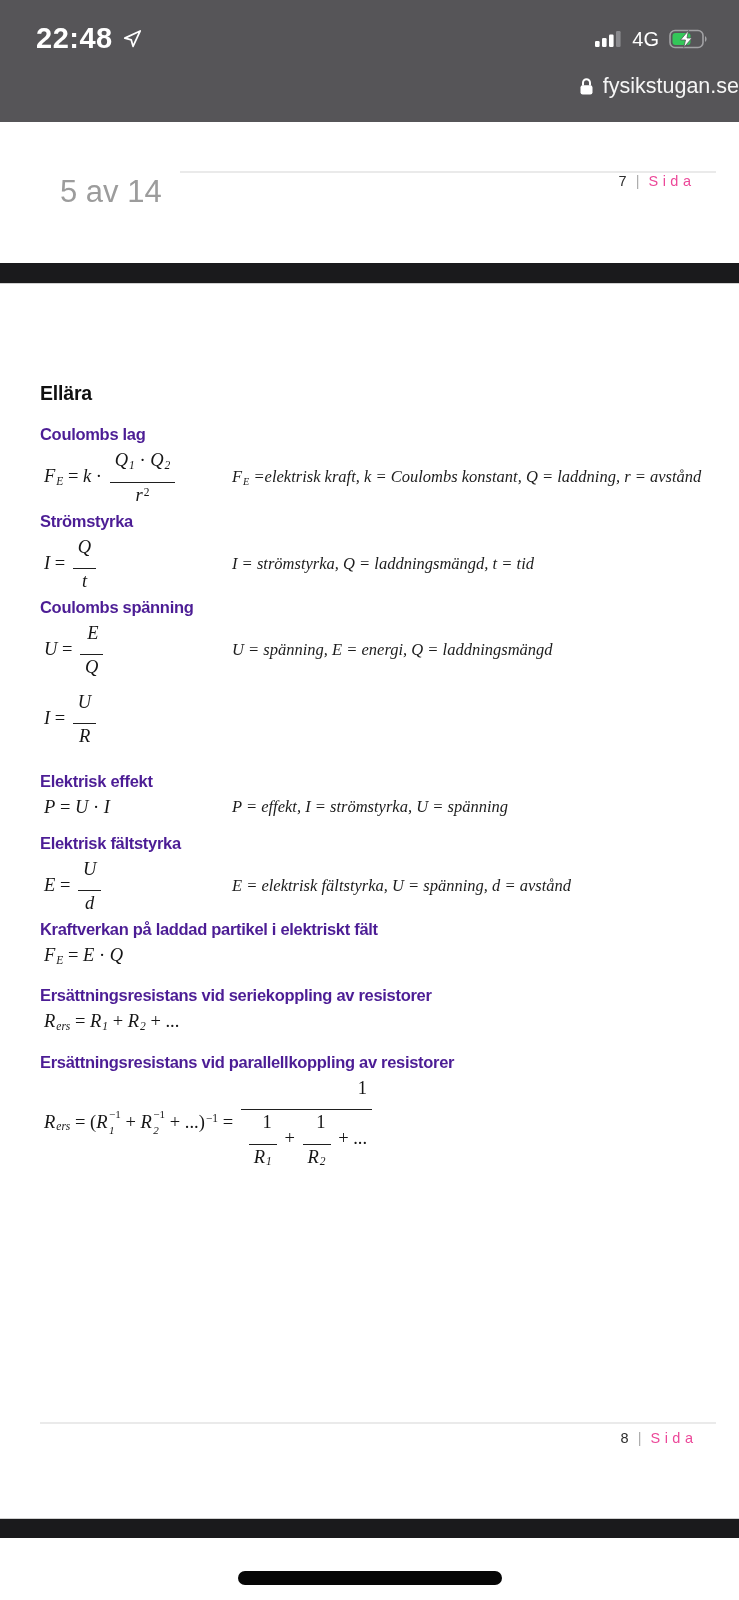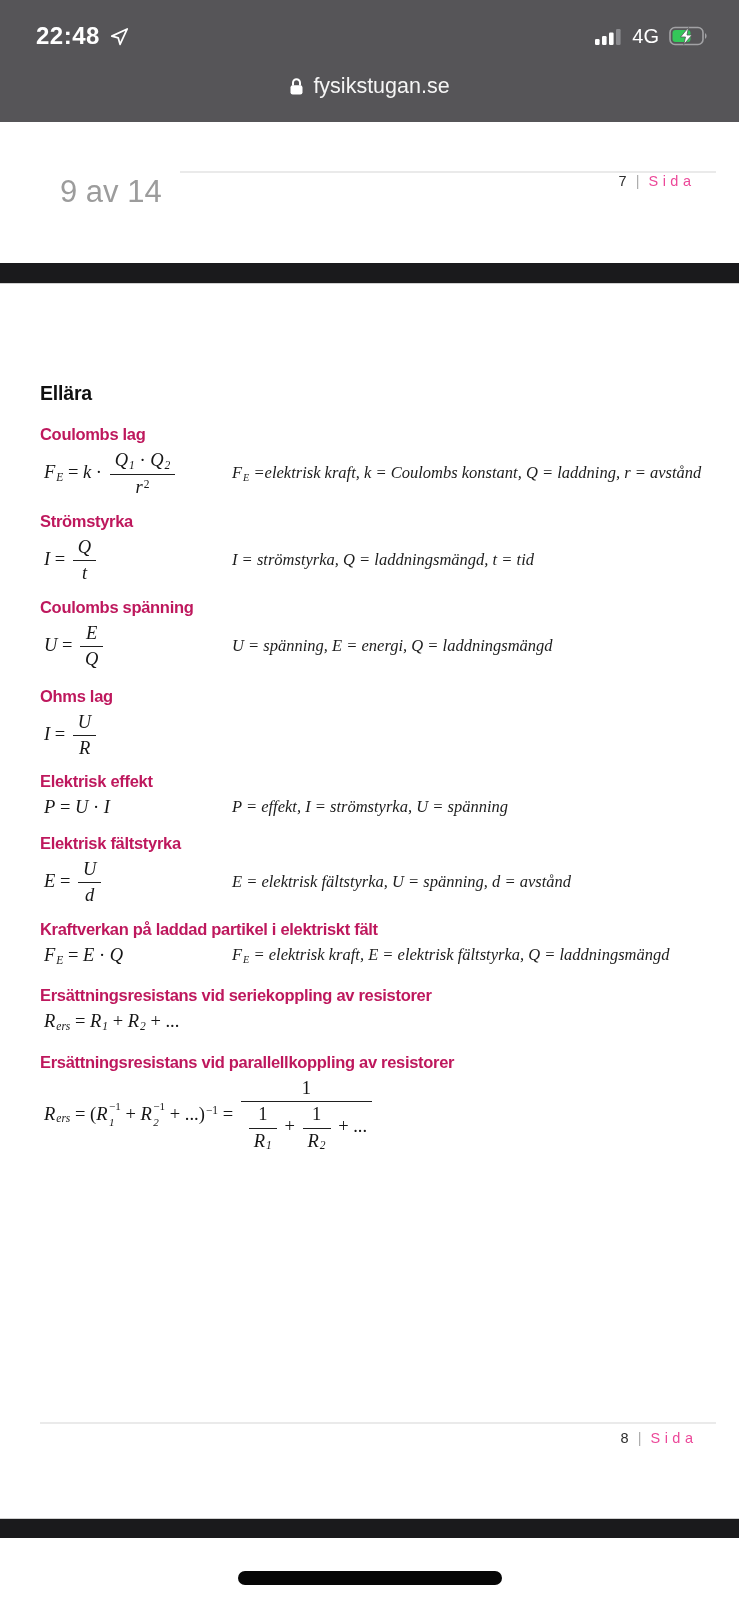--- a/index.html
+++ b/index.html
@@ -3,24 +3,24 @@
 <meta charset="utf-8">
 <style>
   html,body{margin:0;padding:0;background:#ffffff;}
   .phone{position:relative;width:739px;height:1600px;background:#fff;overflow:hidden;
          font-family:"Liberation Sans",sans-serif;}
 
   
   .statusbar{position:absolute;top:0;left:0;width:739px;height:122px;background:#565558;}
   .status-row{display:flex;justify-content:space-between;align-items:center;padding:24px 28px 0 36px;}
   .time-wrap{display:flex;align-items:center;gap:9px;}
-  .time{color:#fff;font-size:24px;font-weight:700;letter-spacing:.5px;line-height:1;}
+  .time{color:#fff;font-size:29px;font-weight:700;letter-spacing:.5px;line-height:1;}
   .right-wrap{display:flex;align-items:center;gap:10px;}
   .net{color:#fff;font-size:20px;line-height:1;}
-  .url-row{position:absolute;top:76px;left:0;width:100%;display:flex;justify-content:center;align-items:center;gap:9px;}
+  .url-row{position:absolute;top:76px;left:0;width:100%;display:flex;justify-content:flex-end;align-items:center;gap:9px;}
   .domain{color:#f5f5f5;font-size:21.5px;line-height:1;}
 
   
   .pg-indicator{position:absolute;left:60px;top:174px;font-size:31px;color:#9c9c9c;}
   .rule{position:absolute;height:2px;background:#eaeaea;}
   .rule.top{left:180px;width:536px;top:171px;}
   .rule.bottom{left:40px;width:676px;top:1422px;}
   .pfooter{position:absolute;display:flex;align-items:baseline;gap:9px;font-size:14.5px;}
   .pfooter.top{top:173px;right:48px;}
   .pfooter.bottom{top:1430px;right:46px;}
@@ -30,39 +30,39 @@
   .sep-bar{position:absolute;left:0;width:739px;background:#1a1a1c;}
   .sep-bar.top{top:263px;height:20px;border-bottom:1px solid #d0d0d0;}
   .sep-bar.bottom{top:1518px;height:19px;border-top:1px solid #d0d0d0;}
   .home-indicator{position:absolute;top:1571px;left:50%;transform:translateX(-50%);
                   width:264px;height:14px;border-radius:7px;background:#060606;}
 
   
   .page-title{position:absolute;left:40px;top:383px;font-size:19.5px;font-weight:700;
               letter-spacing:-.2px;color:#101010;line-height:20px;}
   .sec{position:absolute;left:40px;right:24px;}
-  .sec-h{font-size:16.5px;font-weight:700;letter-spacing:-.3px;color:#be185d;line-height:20px;}
+  .sec-h{font-size:16.5px;font-weight:700;letter-spacing:-.3px;color:#4c1d95;line-height:20px;}
   .row{display:flex;align-items:center;margin-top:6px;padding-left:4px;}
   .formula{flex:none;min-width:188px;}
   .desc{flex:1;font-family:"Liberation Serif",serif;font-style:italic;font-size:16.5px;
         color:#1c1c1c;line-height:1.25;white-space:nowrap;}
   .desc .sb{font-size:62%;vertical-align:-22%;}
 
   
   .fm{white-space:nowrap;font-family:"Liberation Serif",serif;font-size:18.5px;color:#161616;line-height:1.15;}
   .tok{white-space:pre;}
   .mv{font-style:italic;}
   .mo{font-style:normal;}
   .sb{font-size:62%;vertical-align:-22%;margin-left:1px;}
   .sp{font-size:62%;vertical-align:42%;margin-left:1px;font-style:normal;}
   .ss{display:inline-flex;flex-direction:column;vertical-align:middle;font-size:60%;
       line-height:1;gap:5px;margin-left:1.5px;transform:translateY(-1px);}
   .ss .ss-sup{font-style:normal;}
   .frac{display:inline-flex;flex-direction:column;align-items:stretch;vertical-align:middle;margin:0 3px;}
-  .fnum{display:block;text-align:center;padding:0 5px 2px;border-bottom:1.4px solid #1f1f1f;}
+  .fnum{display:block;text-align:right;padding:0 5px 10px;border-bottom:1.4px solid #1f1f1f;}
   .fden{display:block;text-align:center;padding:2px 5px 0;}
 </style>
 </head>
 <body>
 
 <div class="phone">
 
   <div class="statusbar">
     <div class="status-row">
       <div class="time-wrap">
@@ -99,21 +99,21 @@
           <path d="M4 8.5 V5.8 a3.5 3.5 0 0 1 7 0 V8.5" fill="none" stroke="#ffffff" stroke-width="2"></path>
           <rect x="1.5" y="8.2" width="12" height="9.2" rx="2.2" fill="#ffffff"></rect>
         </svg>
       </span>
       <span class="domain">fysikstugan.se</span>
     </div>
   </div>
 
   <div>
 
-    <span class="pg-indicator">9 av 14</span>
+    <span class="pg-indicator">5 av 14</span>
 
     <div class="rule top"></div>
     <div class="pfooter top">
       <span class="pnum">7</span>
       <span class="psep">|</span>
       <span class="plabel">Sida</span>
     </div>
 
     <div class="sep-bar top"></div>
 
@@ -146,21 +146,20 @@
       <div class="row">
           <div class="formula"><span class="fm"><span class="tok mv">U</span><span class="tok mo"> = </span><span class="frac">
                 <span class="fnum"><span class="tok mv">E</span></span>
                 <span class="fden"><span class="tok mv">Q</span></span>
               </span></span></div>
       <div class="desc">U = spänning, E = energi, Q = laddningsmängd</div>
         </div>
     </div>
 
     <div class="sec" style="top:686px">
-      <div class="sec-h">Ohms lag</div>
       <div class="row">
           <div class="formula"><span class="fm"><span class="tok mv">I</span><span class="tok mo"> = </span><span class="frac">
                 <span class="fnum"><span class="tok mv">U</span></span>
                 <span class="fden"><span class="tok mv">R</span></span>
               </span></span></div>
         </div>
     </div>
 
     <div class="sec" style="top:771px">
       <div class="sec-h">Elektrisk effekt</div>
@@ -178,21 +177,20 @@
                 <span class="fden"><span class="tok mv">d</span></span>
               </span></span></div>
       <div class="desc">E = elektrisk fältstyrka, U = spänning, d = avstånd</div>
         </div>
     </div>
 
     <div class="sec" style="top:919px">
       <div class="sec-h">Kraftverkan på laddad partikel i elektriskt fält</div>
       <div class="row">
           <div class="formula"><span class="fm"><span class="tok mv">F<span class="sb">E</span></span><span class="tok mo"> = </span><span class="tok mv">E</span><span class="tok mo"> · </span><span class="tok mv">Q</span></span></div>
-      <div class="desc">F<span class="sb">E</span> = elektrisk kraft, E = elektrisk fältstyrka, Q = laddningsmängd</div>
         </div>
     </div>
 
     <div class="sec" style="top:985px">
       <div class="sec-h">Ersättningsresistans vid seriekoppling av resistorer</div>
       <div class="row">
           <div class="formula"><span class="fm"><span class="tok mv">R<span class="sb">ers</span></span><span class="tok mo"> = </span><span class="tok mv">R<span class="sb">1</span></span><span class="tok mo"> + </span><span class="tok mv">R<span class="sb">2</span></span><span class="tok mo"> + ...</span></span></div>
         </div>
     </div>
 

